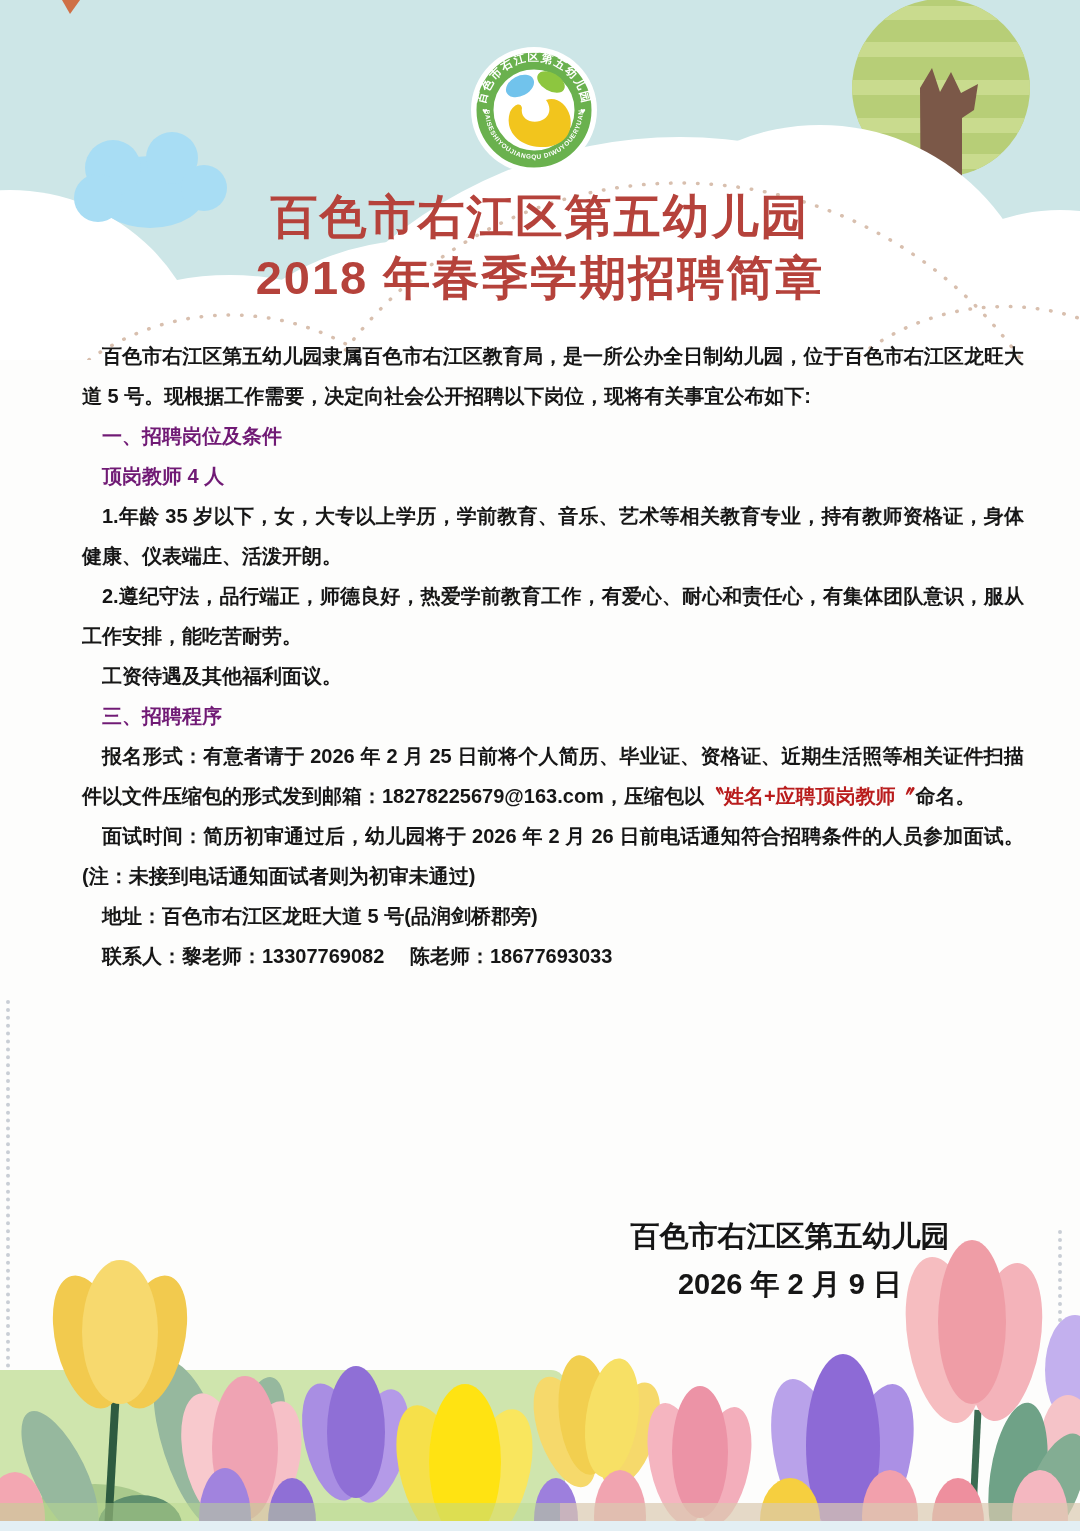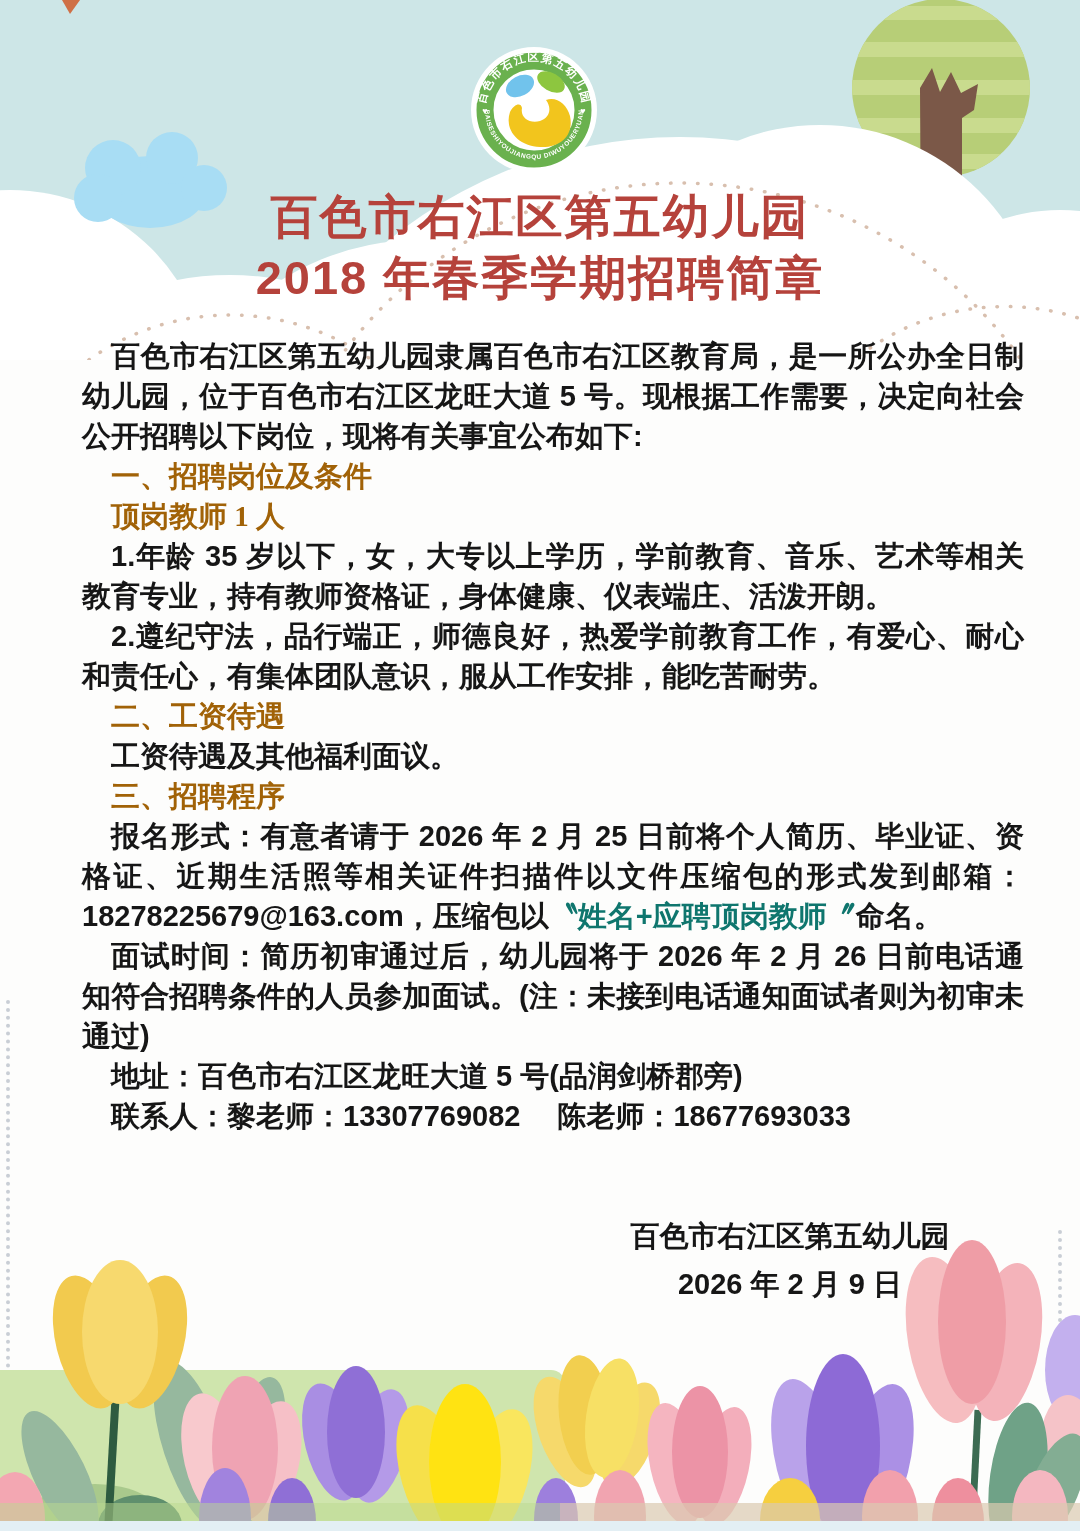--- a/index.html
+++ b/index.html
@@ -12,26 +12,26 @@
     font-family:"Liberation Sans","DejaVu Sans",sans-serif;
   }
   .top-decor{position:absolute;top:0;left:0;width:1080px;height:360px;}
   .logo-wrap{position:absolute;left:454px;top:30px;width:160px;height:160px;}
   .title-line{position:absolute;left:0;width:100%;text-align:center;
     color:#b5423b;font-weight:800;font-size:47px;letter-spacing:2px;line-height:54px;}
   .title-line.l1{top:190px;}
   .title-line.l2{top:251px;}
   .body-text{
     position:absolute;left:82px;top:336px;width:942px;
-    color:#161616;font-size:29px;line-height:40px;font-weight:700;
+    color:#161616;font-size:20px;line-height:40px;font-weight:700;
     text-align:justify;
   }
   .body-text p{margin:0;text-indent:1em;}
-  .red-head{color:#a16207;font-family:Liberation Serif, serif;}
-  .red-inline{color:#0f766e;}
+  .red-head{color:#701a75;}
+  .red-inline{color:#b91c1c;}
   .signature{
     position:absolute;left:560px;top:1212px;width:460px;
     text-align:center;color:#161616;font-size:29px;line-height:48px;font-weight:700;
   }
   .flowers{position:absolute;left:0;bottom:0;width:1080px;height:311px;}
   .dotted-line{position:absolute;border-left:4px dotted #c9ced5;width:0;}
   .dotted-line.left{left:6px;top:1000px;height:368px;}
   .dotted-line.right{left:1058px;top:1230px;height:172px;}
 </style>
 </head>
@@ -114,24 +114,23 @@
       </g>
     </svg>
   </div>
 
   <div class="title-line l1">百色市右江区第五幼儿园</div>
   <div class="title-line l2">2018 年春季学期招聘简章</div>
 
   <div class="body-text">
     <p>百色市右江区第五幼儿园隶属百色市右江区教育局，是一所公办全日制幼儿园，位于百色市右江区龙旺大道 5 号。现根据工作需要，决定向社会公开招聘以下岗位，现将有关事宜公布如下:</p>
     <p class="red-head">一、招聘岗位及条件</p>
-    <p class="red-head">顶岗教师 1 人</p>
+    <p class="red-head">顶岗教师 4 人</p>
     <p>1.年龄 35 岁以下，女，大专以上学历，学前教育、音乐、艺术等相关教育专业，持有教师资格证，身体健康、仪表端庄、活泼开朗。</p>
     <p>2.遵纪守法，品行端正，师德良好，热爱学前教育工作，有爱心、耐心和责任心，有集体团队意识，服从工作安排，能吃苦耐劳。</p>
-    <p class="red-head">二、工资待遇</p>
     <p>工资待遇及其他福利面议。</p>
     <p class="red-head">三、招聘程序</p>
     <p><span>报名形式：有意者请于 2026 年 2 月 25 日前将个人简历、毕业证、资格证、近期生活照等相关证件扫描件以文件压缩包的形式发到邮箱：18278225679@163.com，压缩包以</span><span class="red-inline">〝姓名+应聘顶岗教师〞</span><span>命名。</span></p>
     <p>面试时间：简历初审通过后，幼儿园将于 2026 年 2 月 26 日前电话通知符合招聘条件的人员参加面试。(注：未接到电话通知面试者则为初审未通过)</p>
     <p>地址：百色市右江区龙旺大道 5 号(品润剑桥郡旁)</p>
     <p>联系人：黎老师：13307769082　 陈老师：18677693033</p>
   </div>
 
   <div class="signature">
     <div>百色市右江区第五幼儿园</div>

